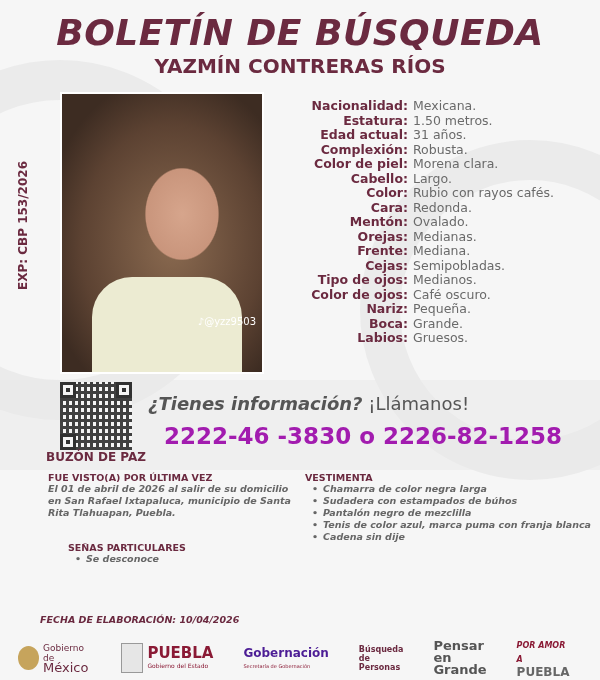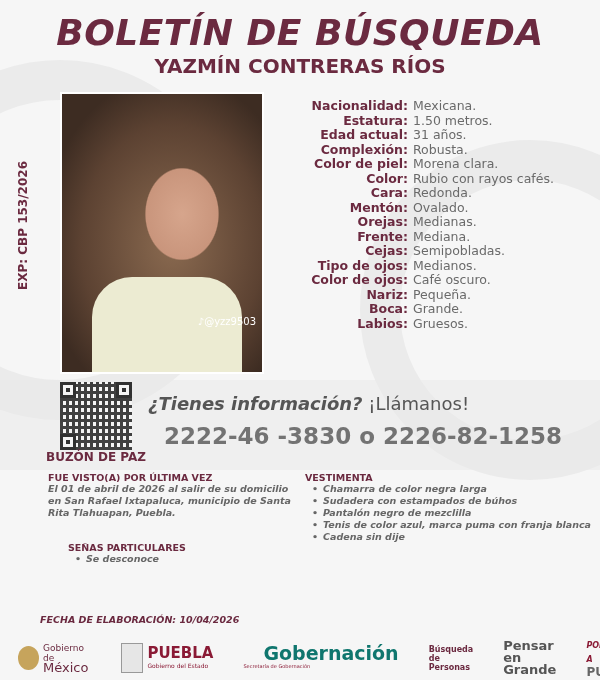--- a/index.html
+++ b/index.html
@@ -57,42 +57,42 @@
       repeating-linear-gradient(0deg, #222 0 3px, #f6f6f6 3px 7px);
     opacity: .85;
   }
   .qr .fp { position: absolute; width: 16px; height: 16px; border: 3px solid #111; background: #f6f6f6; }
   .qr .fp::after { content: ""; position: absolute; left: 3px; top: 3px; width: 4px; height: 4px; background: #111; }
   .buzon { position: absolute; left: 46px; top: 450px; font-weight: bold; font-size: 12px; color: #6b2a40; }
 
   .ask { position: absolute; left: 148px; top: 393px; font-size: 18px; color: #555; white-space: nowrap; }
   .ask .q { font-weight: bold; font-style: italic; color: #555; }
   .ask .call { font-weight: normal; }
-  .phones { position: absolute; left: 164px; top: 423px; font-size: 23px; font-weight: bold; color: #737373; white-space: nowrap; }
+  .phones { position: absolute; left: 164px; top: 423px; font-size: 23px; font-weight: bold; color: #a21caf; white-space: nowrap; }
 
   .sec-title { font-weight: bold; font-size: 9.5px; color: #6b2a40; }
   .italic { font-style: italic; font-weight: bold; font-size: 9.5px; color: #666; line-height: 12px; }
   .seen { position: absolute; left: 48px; top: 472px; width: 250px; }
   .senas { position: absolute; left: 48px; top: 542px; margin-left: 20px; }
   .vest { position: absolute; left: 305px; top: 472px; width: 290px; }
   ul { list-style: none; }
   ul li { position: relative; padding-left: 18px; }
   ul li::before { content: "•"; position: absolute; left: 7px; }
 
   .fecha { position: absolute; left: 40px; top: 614px; font-weight: bold; font-style: italic; font-size: 9.5px; color: #6b2a40; }
   .logos { position: absolute; left: 18px; top: 640px; right: 18px; height: 36px; display: flex; align-items: center; gap: 15px; }
   .logo { display: flex; align-items: center; font-size: 9px; color: #6b2a40; }
   .sep { width: 1px; height: 22px; background: #ccc; }
   .seal { width: 24px; height: 24px; border-radius: 50%; background: #c6a45c; margin-right: 4px; }
   .mx { line-height: 10px; }
   .mx b { font-size: 13px; font-weight: normal; display: block; }
   .crest { width: 22px; height: 30px; border: 1px solid #999; background: #e6e6e6; margin-right: 4px; }
   .pue b { font-size: 15px; color: #8a1a35; display: block; line-height: 14px; }
   .pue span { font-size: 6px; color: #8a1a35; }
-  .gob b { font-size: 19px; color: #0f766e; display: block; line-height: 14px; margin-left: 20px; }
+  .gob b { font-size: 12px; color: #4c1d95; display: block; line-height: 14px; }
   .gob span { font-size: 5px; color: #8a1a35; }
   .bus { font-size: 8px; color: #6b2a40; font-weight: bold; line-height: 9px; }
   .pen { font-size: 13px; font-weight: bold; color: #555; line-height: 12px; }
   .amor { font-size: 12px; font-weight: bold; color: #666; line-height: 13px; justify-content: flex-end; }
   .amor i { color: #8a1a35; font-size: 8px; }
   .qr2 { width: 32px; height: 32px; background: repeating-linear-gradient(45deg, #333 0 2px, #ddd 2px 4px); margin-left: auto; }
 </style>
 </head>
 <body>
 
@@ -128,20 +128,24 @@
     </div>
     <div class="row">
       <span class="k">Complexión:</span>
       <span class="v">Robusta.</span>
     </div>
     <div class="row">
       <span class="k">Color de piel:</span>
       <span class="v">Morena clara.</span>
     </div>
     <div class="row">
+      <span class="k">Cabello:</span>
+      <span class="v">Largo.</span>
+    </div>
+    <div class="row">
       <span class="k">Color:</span>
       <span class="v">Rubio con rayos cafés.</span>
     </div>
     <div class="row">
       <span class="k">Cara:</span>
       <span class="v">Redonda.</span>
     </div>
     <div class="row">
       <span class="k">Mentón:</span>
       <span class="v">Ovalado.</span>

